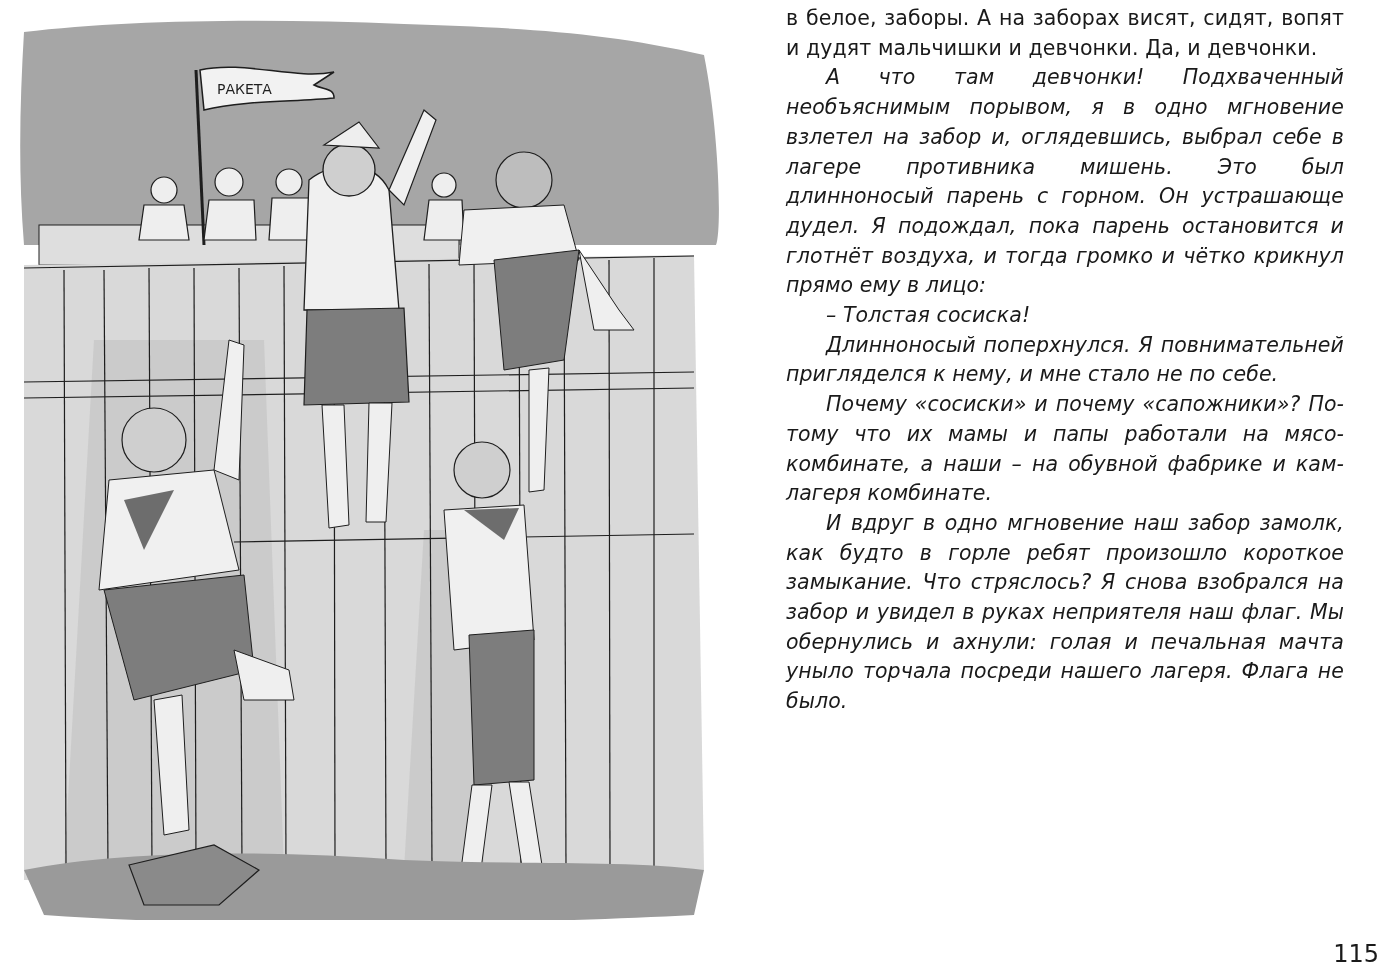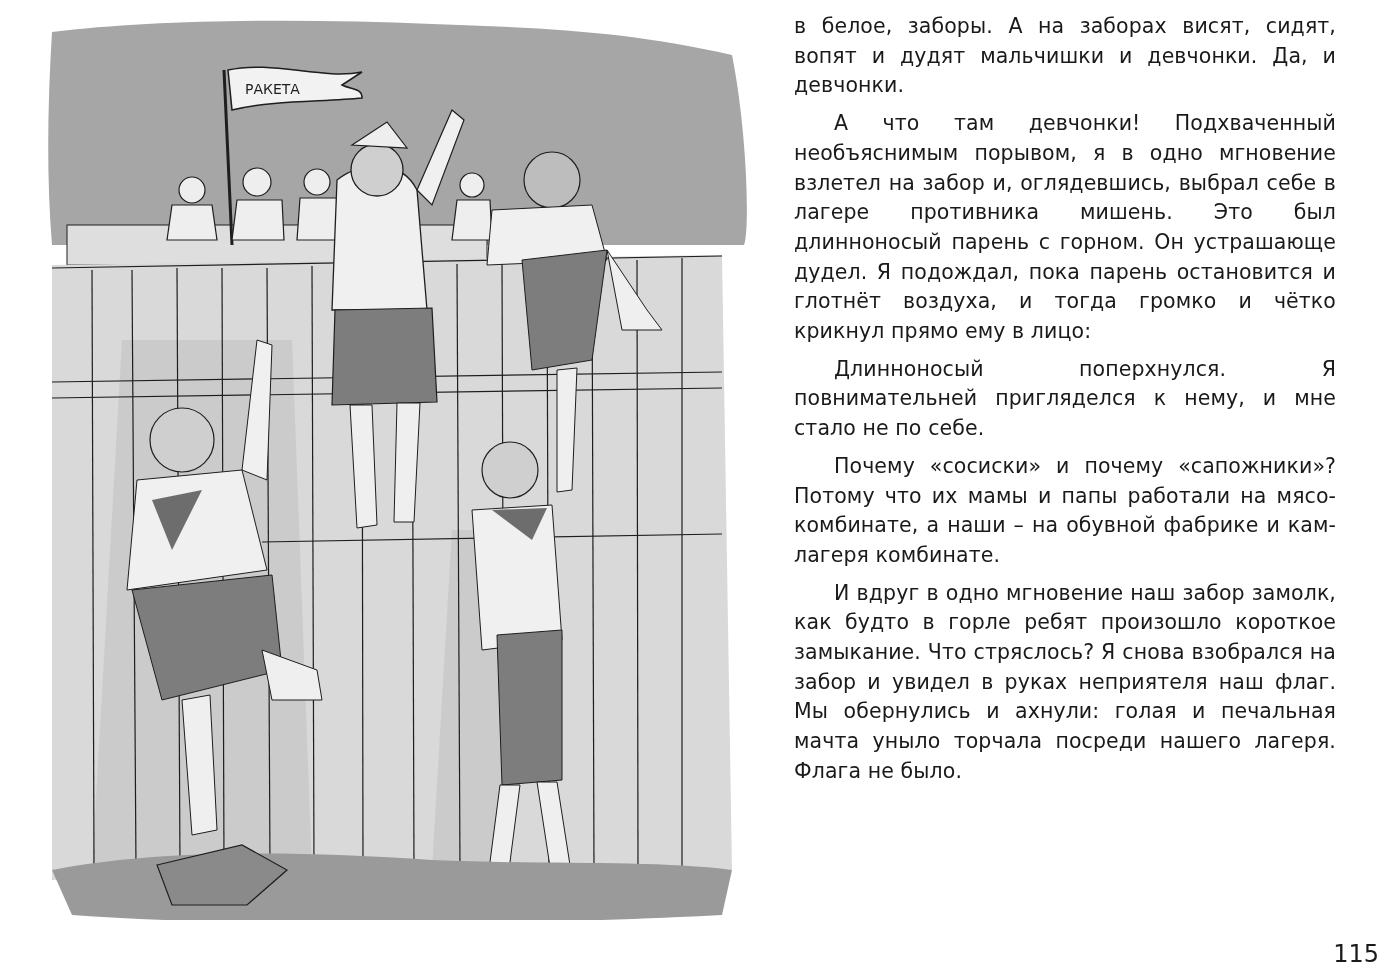--- a/index.html
+++ b/index.html
@@ -9,42 +9,42 @@
     overflow: hidden;
   }
   .page {
     position: relative;
     width: 1385px; height: 977px;
     background: #ffffff;
   }
   
   .illustration {
     position: absolute;
-    left: 32px; top: 10px;
+    left: 4px; top: 10px;
     width: 735px; height: 910px;
   }
   .illustration svg { width: 100%; height: 100%; display: block; }
   
   .text-column {
     position: absolute;
     left: 786px; top: 4px;
     width: 558px;
     font-family: "DejaVu Sans", sans-serif;
     font-size: 20.5px;
     line-height: 29.7px;
     color: #1a1a1a;
     letter-spacing: 0.1px;
   }
   .text-column p {
-    margin: 8px;
+    margin: 0;
     text-align: justify;
     text-align-last: left;
     hyphens: manual;
   }
-  .text-column p.indent { text-indent: 40px; }
+  .text-column p.indent { text-indent: 40px; font-style: italic; }
   .page-number {
     position: absolute;
     right: 6px; top: 940px;
     font-family: "DejaVu Sans", sans-serif;
     font-size: 24px;
     color: #1a1a1a;
     margin-left: 24px;
   }
 </style>
 </head>
@@ -138,19 +138,20 @@
       </g>
 
       <path d="M20,860 C120,840 260,840 400,850 C520,855 620,850 700,860 L690,905 C500,915 220,918 40,905 Z" fill="#9a9a9a"></path>
       <path d="M125,855 L210,835 L255,860 L215,895 L140,895 Z" fill="#8a8a8a" stroke="#1e1e1e" stroke-width="1.2"></path>
     </svg>
   </div>
 
   <div class="text-column">
     <p>в белое, заборы. А на заборах висят, сидят, вопят и дудят мальчишки и девчонки. Да, и девчонки.</p>
     <p class="indent">А что там девчонки! Подхваченный необъясни­мым порывом, я в одно мгновение взлетел на за­бор и, оглядевшись, выбрал себе в лагере про­тивника мишень. Это был длинноносый парень с горном. Он устрашающе дудел. Я подождал, пока парень остановится и глотнёт воздуха, и тогда громко и чётко крикнул прямо ему в лицо:</p>
+    <p class="indent">– Толстая сосиска!</p>
     <p class="indent">Длинноносый поперхнулся. Я повнимательней пригляделся к нему, и мне стало не по себе.</p>
     <p class="indent">Почему «сосиски» и почему «сапожники»? По­тому что их мамы и папы работали на мясо­комбинате, а наши – на обувной фабрике и кам­лагеря комбинате.</p>
     <p class="indent">И вдруг в одно мгновение наш забор замолк, как будто в горле ребят произошло короткое замы­кание. Что стряслось? Я снова взобрался на забор и увидел в руках неприятеля наш флаг. Мы обер­нулись и ахнули: голая и печальная мачта уныло торчала посреди нашего лагеря. Флага не было.</p>
   </div>
 
   <div class="page-number">115</div>
 </div>
 
 </body></html>

